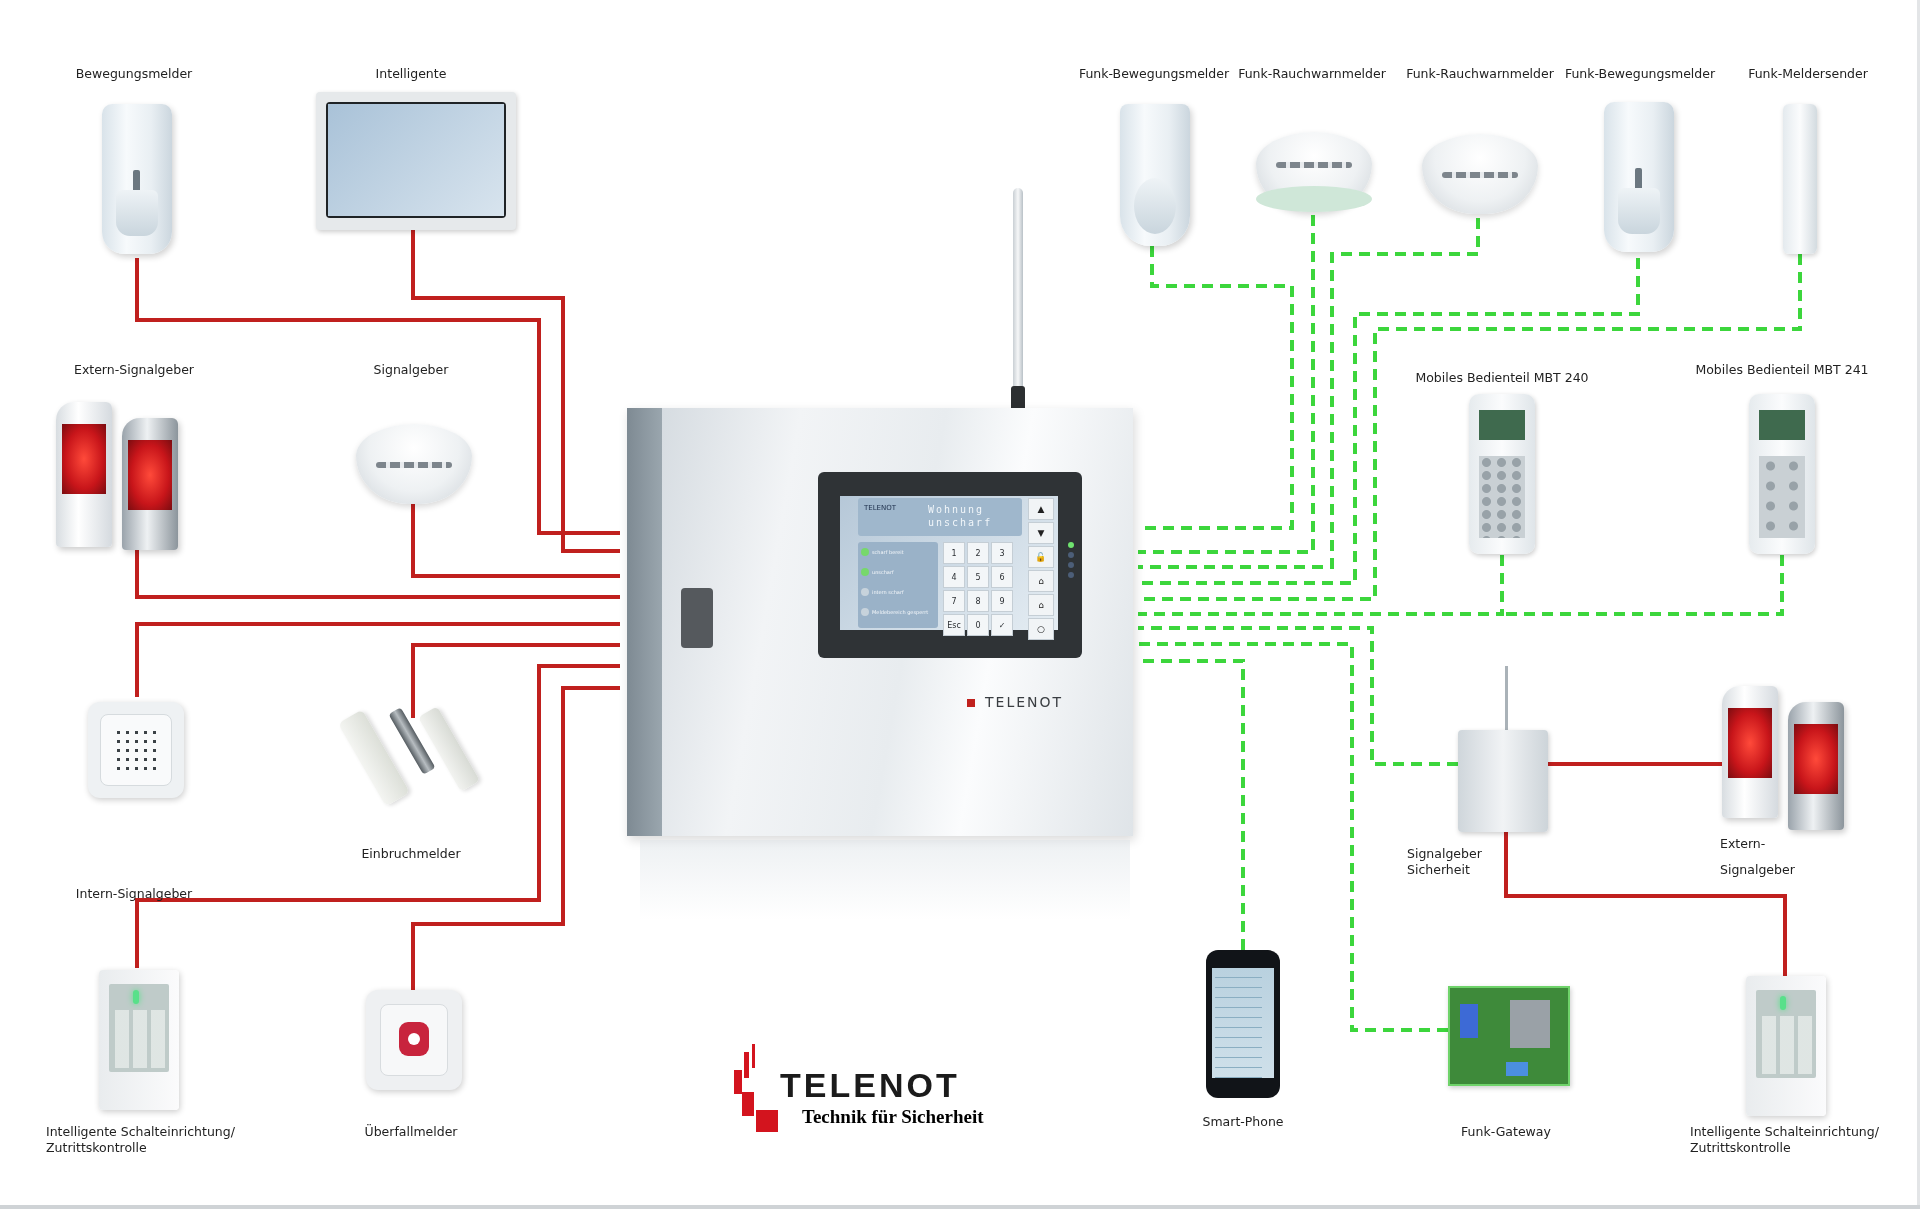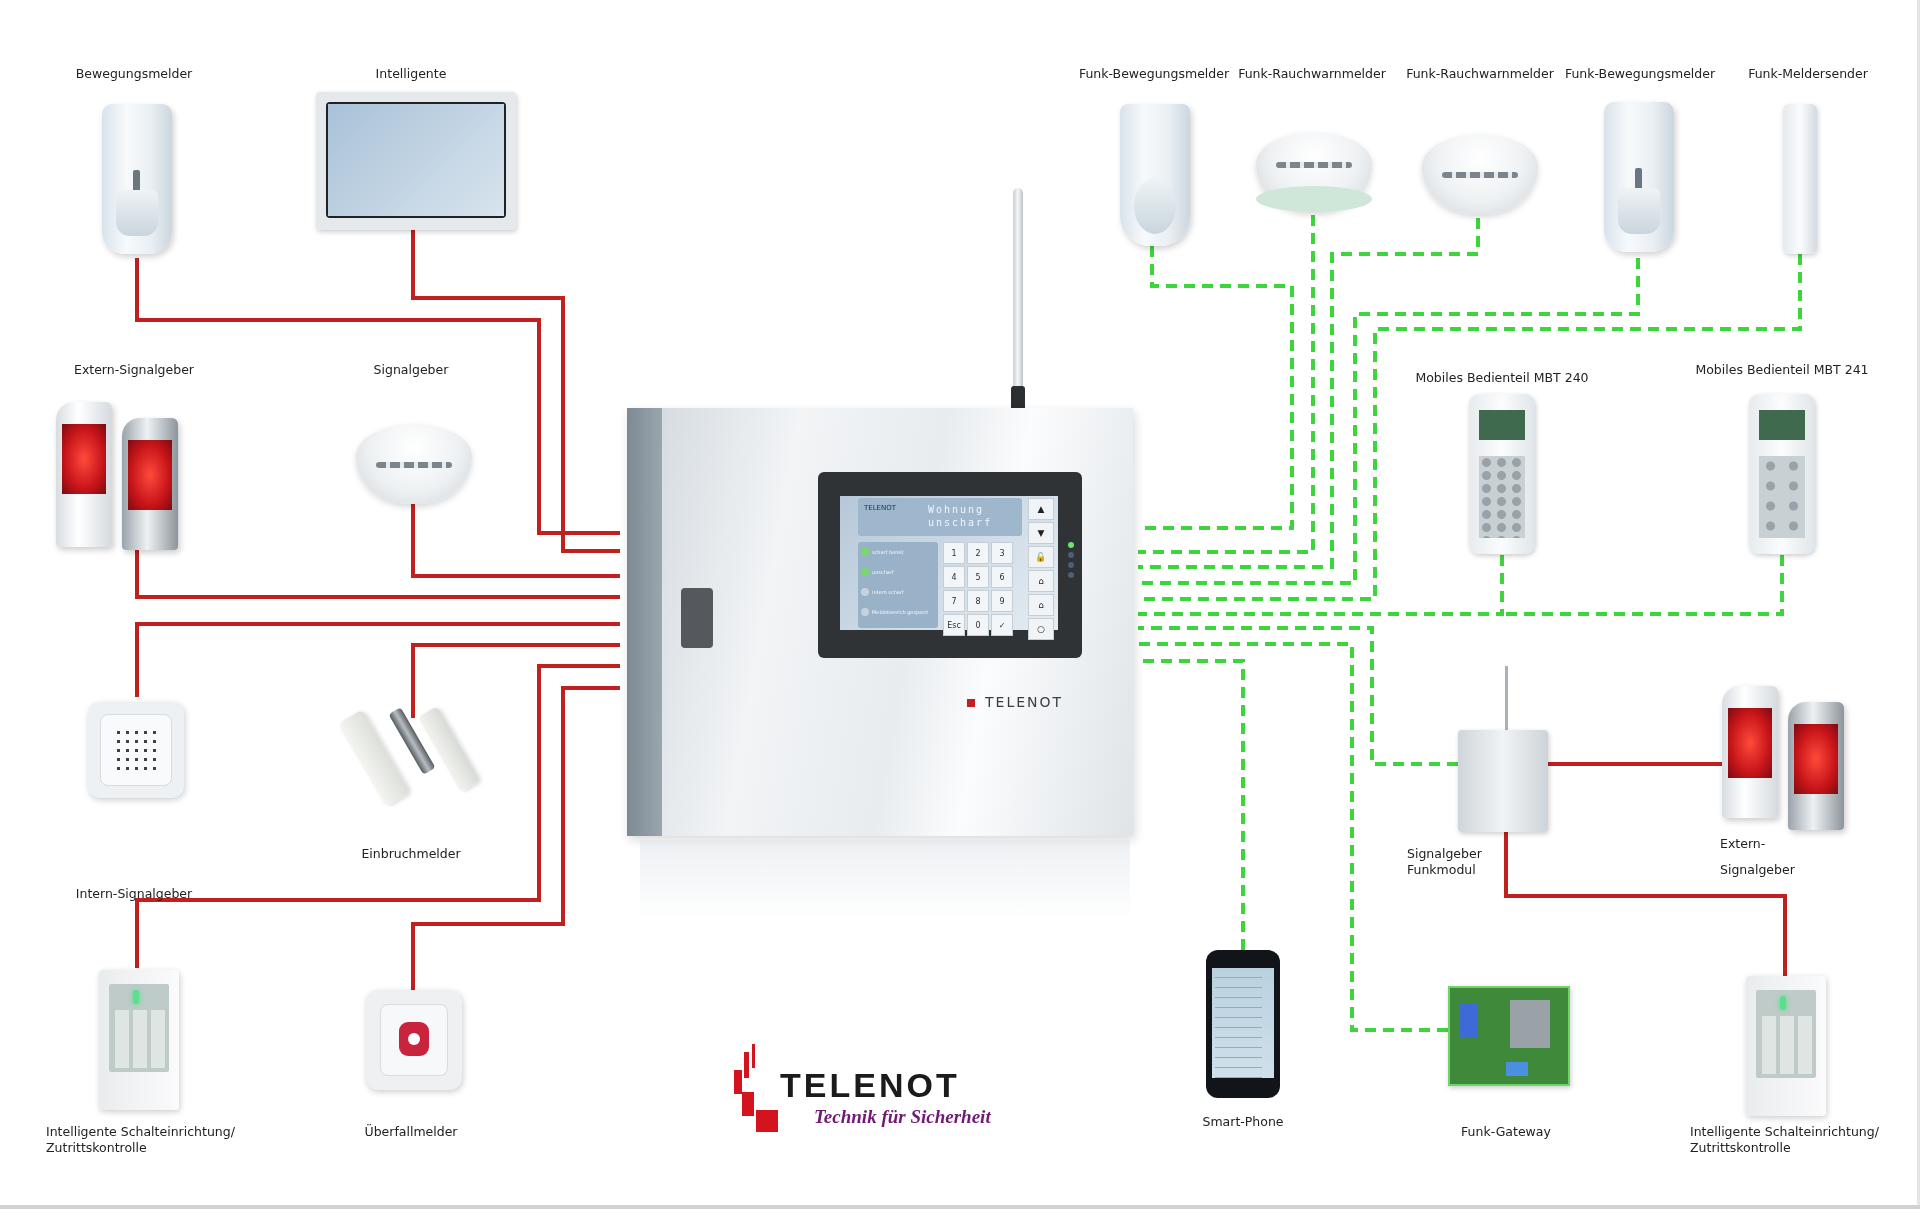--- a/index.html
+++ b/index.html
@@ -115,21 +115,21 @@
   
   .pcb { width:118px; height:96px; background:#3e8a3a; border:2px solid #6fd36a; box-shadow:1px 2px 5px rgba(0,0,0,.2); }
   .pcb .chip { position:absolute; left:60px; top:12px; width:40px; height:48px; background:#9aa1a7; }
   .pcb .blue { position:absolute; left:10px; top:16px; width:18px; height:34px; background:#3d6ad6; }
   .pcb .blue2 { position:absolute; left:56px; top:74px; width:22px; height:14px; background:#4b8fe0; }
 
   
   .logo { position:absolute; left:722px; top:1040px; width:300px; height:100px; }
   .logo .sq { position:absolute; background:#d3141e; }
   .logo .word { position:absolute; left:58px; top:26px; font-family:"Liberation Sans", sans-serif; font-weight:bold; font-size:34px; letter-spacing:3px; color:#1b1b1b; }
-  .logo .tag { position:absolute; left:92px; top:66px; font-family:"Liberation Serif", serif; font-style:italic; font-weight:bold; font-size:19px; color:#701a75; }
+  .logo .tag { position:absolute; left:80px; top:66px; font-family:"Liberation Serif", serif; font-weight:bold; font-size:19px; color:#000000; }
 </style>
 </head>
 <body>
 
 <div class="frame-right"></div>
 <div class="frame-bottom"></div>
 
 <svg class="wires" viewBox="0 0 1920 1209">
   <g fill="none" stroke="#c0201e" stroke-width="4" stroke-linejoin="miter">
     <polyline points="137,258 137,320 539,320 539,533 620,533"></polyline>
@@ -293,21 +293,21 @@
 
 <div class="lbl c" style="left:1782px;top:362px">Mobiles Bedienteil MBT 241</div>
 <div class="dev mbt" style="left:1749px;top:394px">
   <div class="lcd"></div>
   <div class="kp" style="background-size:23px 20px"></div>
 </div>
 
 <div class="umod-ant" style="left:1505px;top:666px"></div>
 <div class="dev umod" style="left:1458px;top:730px"></div>
 <div class="lbl" style="left:1407px;top:846px">Signalgeber</div>
-<div class="lbl" style="left:1407px;top:862px">Funkmodul</div>
+<div class="lbl" style="left:1407px;top:862px">Sicherheit</div>
 
 <div class="dev siren" style="left:1722px;top:686px;height:132px">
     <div class="red"></div>
   </div>
 <div class="dev siren metal" style="left:1788px;top:702px;height:128px">
     <div class="red"></div>
   </div>
 <div class="lbl" style="left:1720px;top:836px">Extern-</div>
 <div class="lbl" style="left:1720px;top:862px">Signalgeber</div>
 

